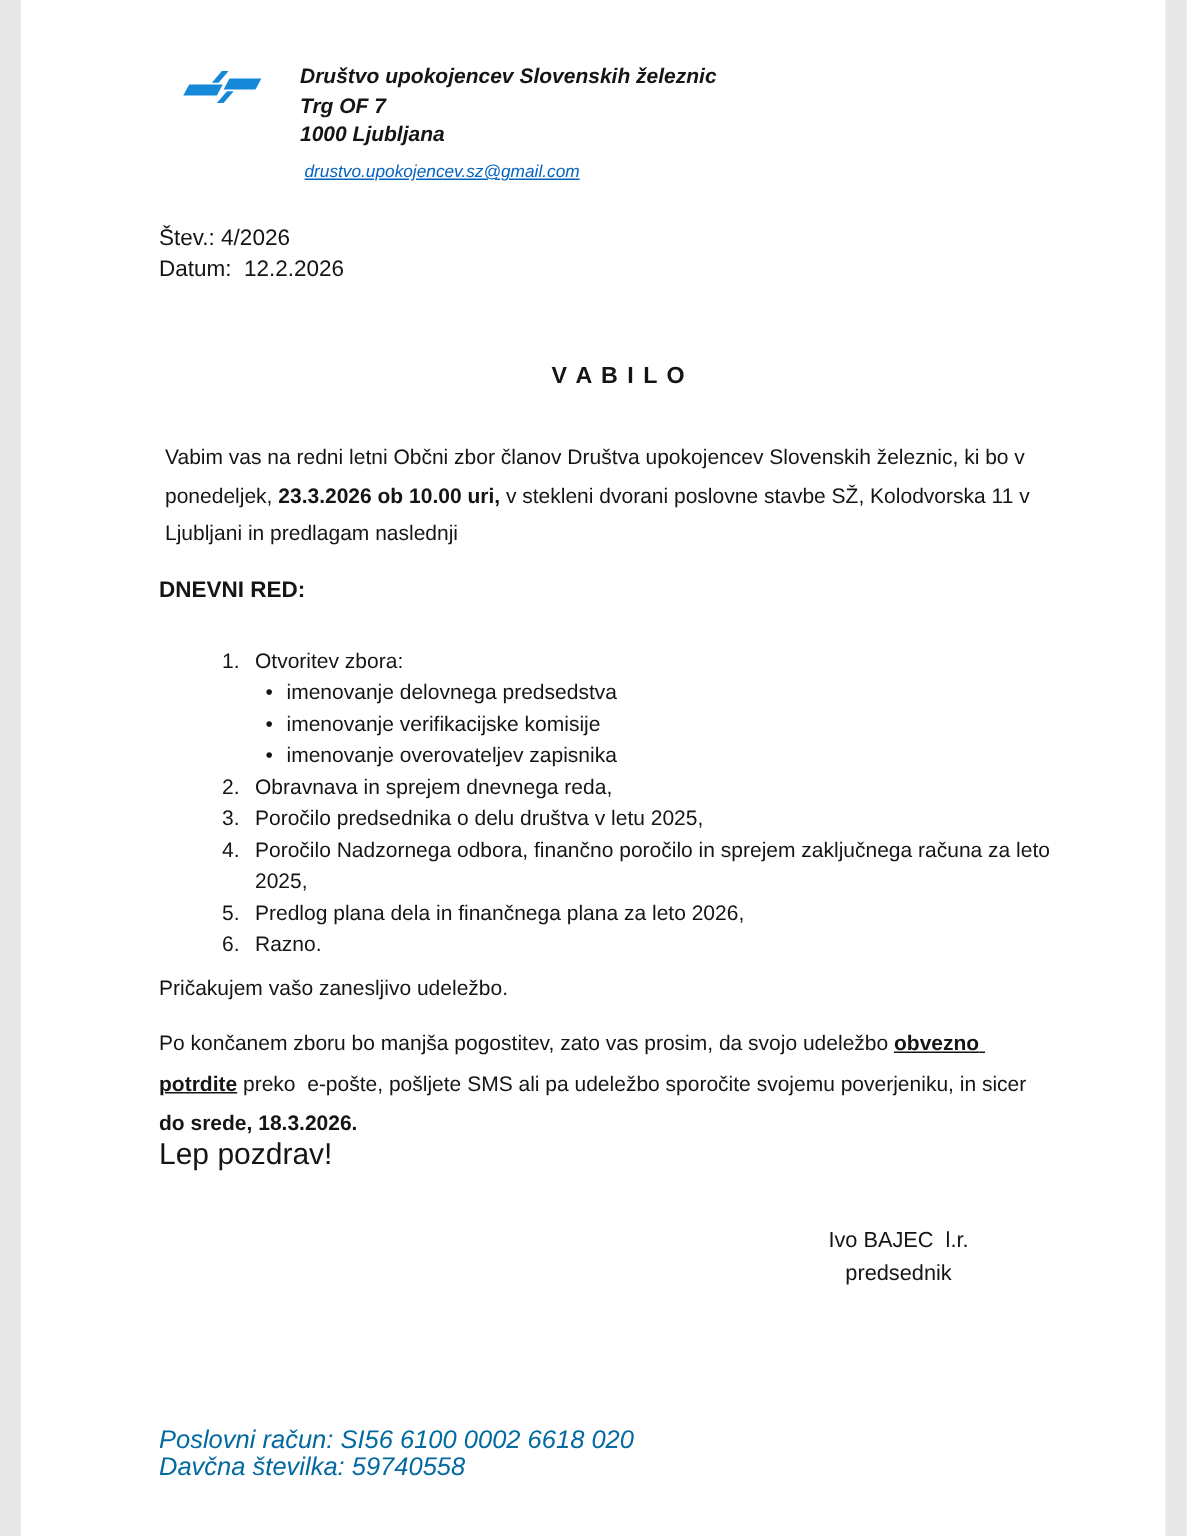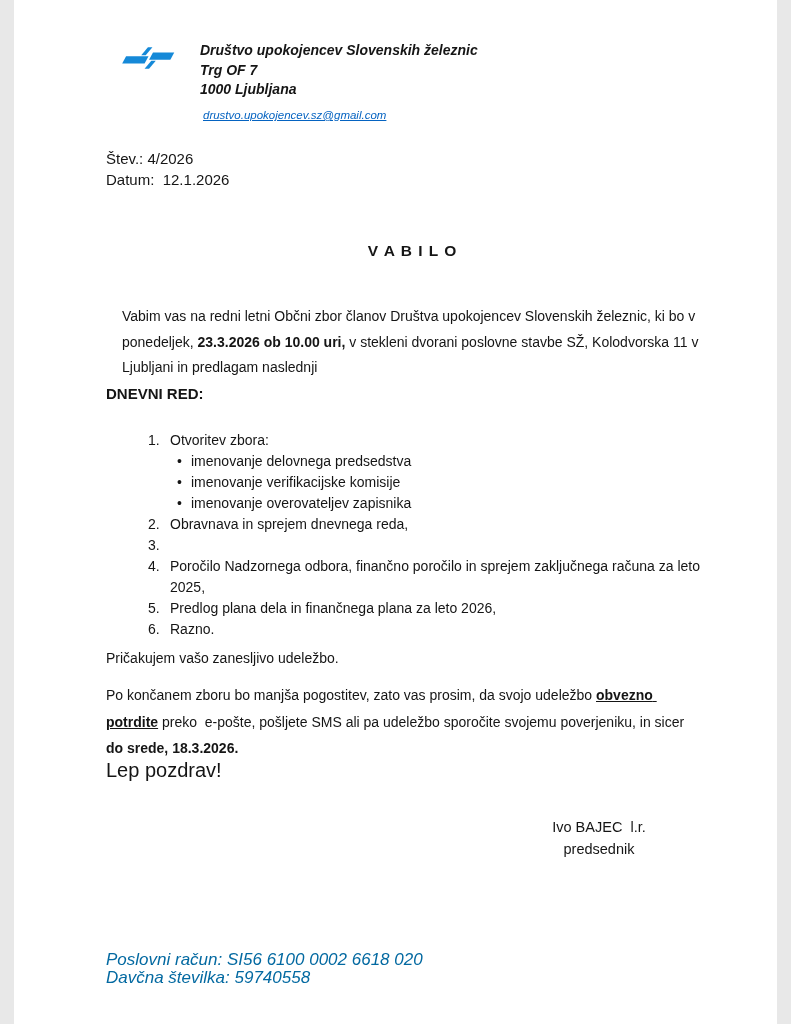--- a/index.html
+++ b/index.html
@@ -62,21 +62,21 @@
     font-size: 15.5px;
     letter-spacing: 1px;
   }
 
   
   .intro {
     position: absolute;
     left: 92px;
     top: 288px;
     width: 618px;
-    margin: 16px;
+    margin: 4px;
     font-size: 14px;
     line-height: 25.5px;
   }
 
   
   .agenda-heading {
     position: absolute;
     left: 92px;
     top: 385px;
     font-weight: bold;
@@ -161,21 +161,21 @@
   <div class="org">
     <div>Društvo upokojencev Slovenskih železnic</div>
     <div>Trg OF 7</div>
     <div>1000 Ljubljana</div>
   </div>
 
   <a class="email" href="#">drustvo.upokojencev.sz@gmail.com</a>
 
   <div class="ref">
     <div class="pre">Štev.: 4/2026</div>
-    <div class="pre">Datum:  12.1.2026</div>
+    <div class="pre">Datum:  12.2.2026</div>
   </div>
 
   <div class="title pre">V A B I L O</div>
 
   <p class="intro pre"><span class="seg-normal">Vabim vas na redni letni Občni zbor članov Društva upokojencev Slovenskih železnic, ki bo v ponedeljek, </span><span class="seg-bold">23.3.2026 ob 10.00 uri,</span><span class="seg-normal"> v stekleni dvorani poslovne stavbe SŽ, Kolodvorska 11 v Ljubljani in predlagam naslednji</span></p>
 
   <div class="agenda-heading">DNEVNI RED:</div>
   <div class="agenda">
       <div class="agenda-item">
         <span class="agenda-num">1.</span>
@@ -192,20 +192,21 @@
       <div class="agenda-sub">
         <span class="bullet">•</span>
         <span class="sub-text">imenovanje overovateljev zapisnika</span>
       </div>
       <div class="agenda-item">
         <span class="agenda-num">2.</span>
         <span class="agenda-text">Obravnava in sprejem dnevnega reda,</span>
       </div>
       <div class="agenda-item">
         <span class="agenda-num">3.</span>
+        <span class="agenda-text">Poročilo predsednika o delu društva v letu 2025,</span>
       </div>
       <div class="agenda-item">
         <span class="agenda-num">4.</span>
         <span class="agenda-text">Poročilo Nadzornega odbora, finančno poročilo in sprejem zaključnega računa za leto 2025,</span>
       </div>
       <div class="agenda-item">
         <span class="agenda-num">5.</span>
         <span class="agenda-text">Predlog plana dela in finančnega plana za leto 2026,</span>
       </div>
       <div class="agenda-item">

